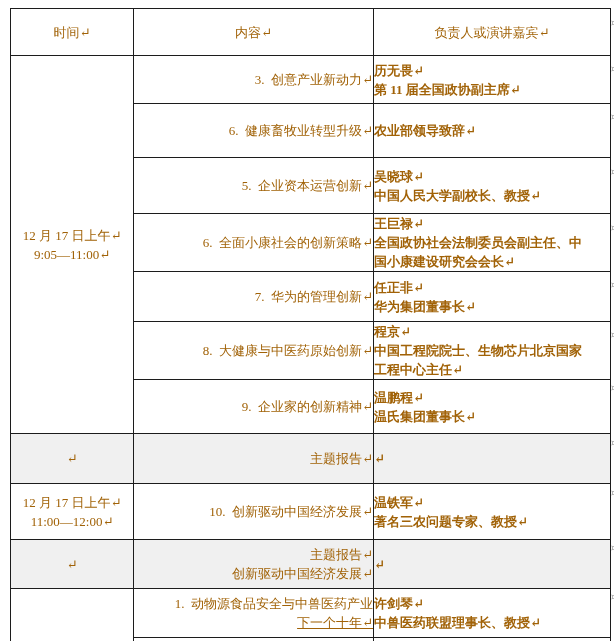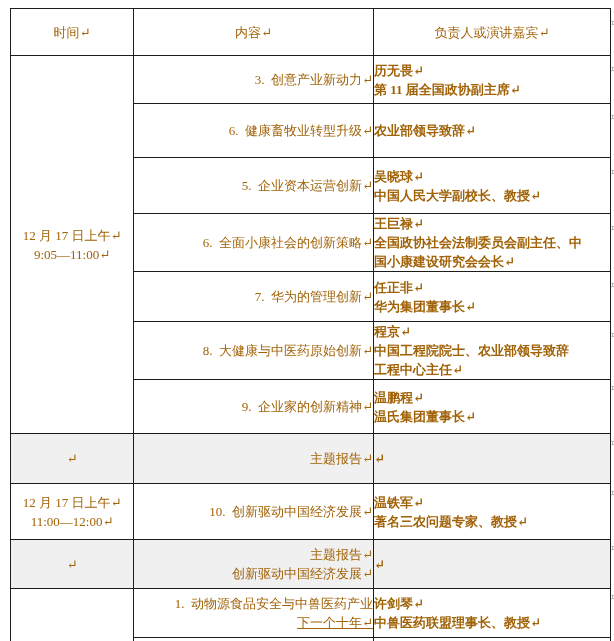--- a/index.html
+++ b/index.html
@@ -143,21 +143,21 @@
         <div class="line">华为集团董事长↵</div>
       </td>
     </tr>
 
     <tr class="r-8">
       <td class="c-content">
         <div class="line">8.  大健康与中医药原始创新↵</div>
       </td>
       <td class="c-speaker">
         <div class="line">程京↵</div>
-        <div class="line">中国工程院院士、农业部领导致辞</div>
+        <div class="line">中国工程院院士、生物芯片北京国家</div>
         <div class="line">工程中心主任↵</div>
       </td>
     </tr>
 
     <tr class="r-9">
       <td class="c-content">
         <div class="line">9.  企业家的创新精神↵</div>
       </td>
       <td class="c-speaker">
         <div class="line">温鹏程↵</div>

